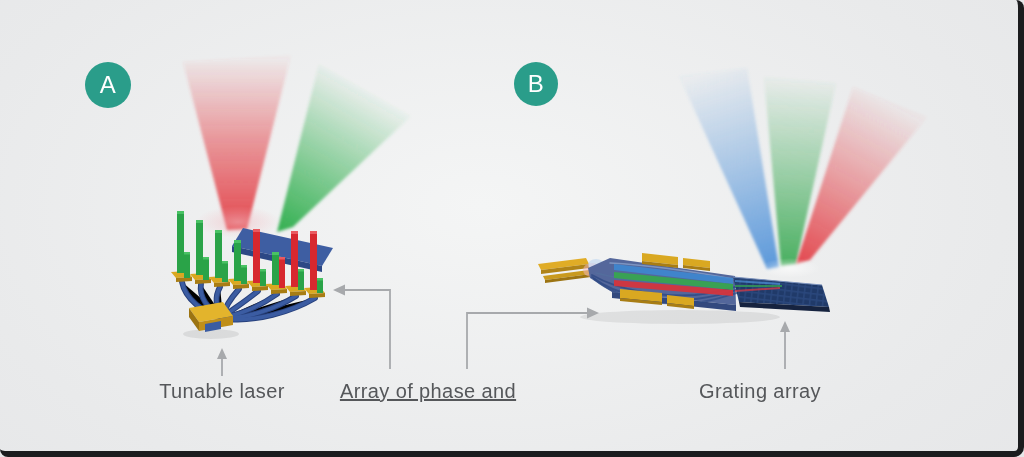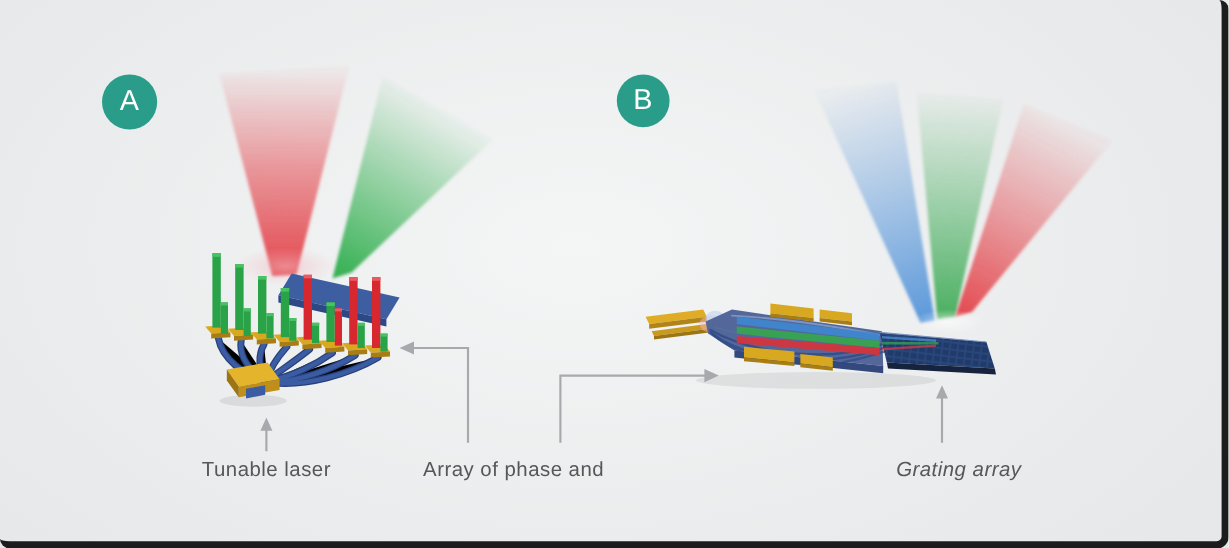--- a/index.html
+++ b/index.html
@@ -20,25 +20,25 @@
   .badge{
     position:absolute;z-index:40;width:46px;height:46px;border-radius:50%;
     background:var(--accent-teal,#2a9d8a);color:#fff;
     display:flex;align-items:center;justify-content:center;
     font-size:24px;font-weight:300;letter-spacing:.5px;
   }
   .badge-a{left:85px;top:62px;}
   .badge-b{left:514px;top:62px;width:44px;height:44px;}
   .fig-label{
     position:absolute;z-index:40;text-align:center;
-    color:var(--label-gray,#55575a);font-size:17px;line-height:21px;letter-spacing:.4px;
+    color:var(--label-gray,#55575a);font-size:20px;line-height:21px;letter-spacing:.4px;
   }
   .lbl-laser{left:132px;top:381px;width:180px;}
-  .lbl-tuners{left:328px;top:381px;width:200px;}
-  .lbl-grating{left:709px;top:381px;width:180px;font-style:italic;}
+  .lbl-tuners{left:328px;top:381px;width:200px;text-decoration:underline;}
+  .lbl-grating{left:670px;top:381px;width:180px;}
   
   .co{stroke:var(--callout-gray,#a7a9ac);stroke-width:1.8;fill:none;}
   .coh{fill:var(--callout-gray,#a7a9ac);stroke:none;}
   .pg{fill:#2aa348}.pgc{fill:#49c264}
   .pr{fill:#d7282f}.prc{fill:#ea5a60}
   .gold{fill:#d9a821}.goldd{fill:#a87d14}.goldl{fill:#e3b42c}
   .wg-under{stroke:#27407c;stroke-width:5.8;fill:none;stroke-linecap:round;}
   .wg-top{stroke:#3b5ca2;stroke-width:3.8;fill:none;stroke-linecap:round;}
 </style>
 </head>

